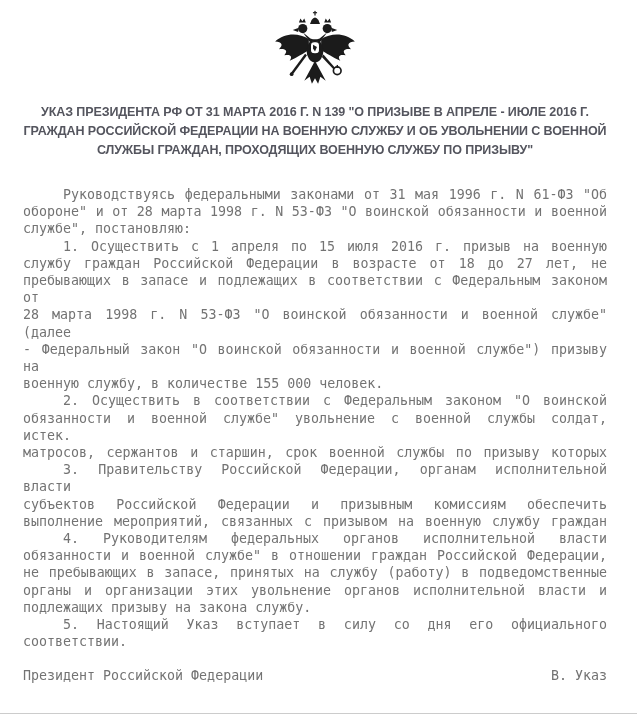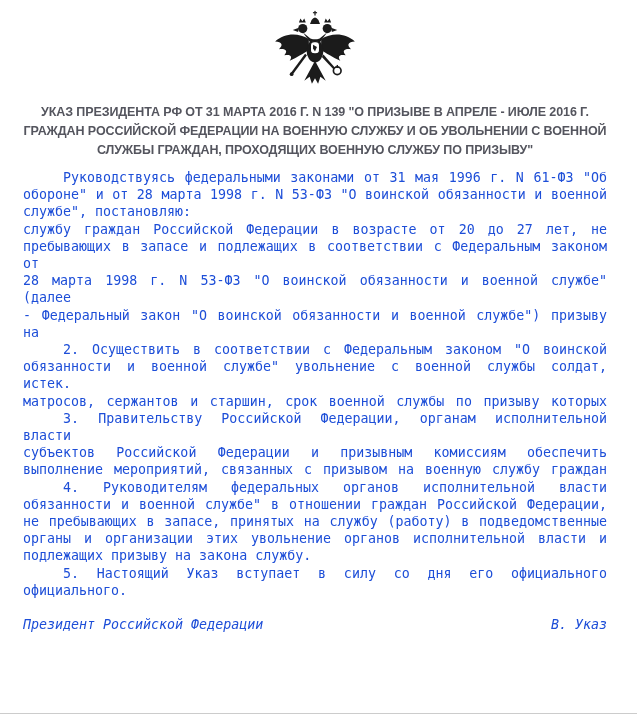--- a/index.html
+++ b/index.html
@@ -21,40 +21,39 @@
     font-size: 12.5px;
     line-height: 19px;
     letter-spacing: -0.1px;
     color: #54555e;
     text-align: center;
     margin: 13px auto 8px auto;
     width: 100%;
   }
 
   .doc-body {
-    margin-top: 9px;
-    color: #1d4ed8;
+    margin-top: 26px;
+    color: #737373;
     font-size: 13.3px;
   }
   .para { margin: 0; }
   .line {
     line-height: 17.2px;
     text-align: justify;
     text-align-last: justify;
     white-space: normal;
   }
   .line.plain { text-align-last: left; }
   .line.indent { text-indent: 40px; }
 
   .sig {
     display: flex;
     justify-content: space-between;
     margin-top: 17px;
     line-height: 17.2px;
-    font-style: italic;
   }
 
   .divider {
     position: absolute;
     left: 0; right: 0; bottom: 2px;
     height: 1px;
     background: #cccccc;
   }
 </style>
 </head>
@@ -105,24 +104,26 @@
 
   <div class="doc-body">
 
     <div id="paragraphs">
         <div class="para">
           <div class="line indent">Руководствуясь федеральными законами от 31 мая 1996 г. N 61-ФЗ "Об</div>
           <div class="line">обороне" и от 28 марта 1998 г. N 53-ФЗ "О воинской обязанности и военной</div>
           <div class="line plain">службе", постановляю:</div>
         </div>
         <div class="para">
-          <div class="line">службу граждан Российской Федерации в возрасте от 20 до 27 лет, не</div>
+          <div class="line indent">1. Осуществить с 1 апреля по 15 июля 2016 г. призыв на военную</div>
+          <div class="line">службу граждан Российской Федерации в возрасте от 18 до 27 лет, не</div>
           <div class="line">пребывающих в запасе и подлежащих в соответствии с Федеральным законом от</div>
           <div class="line">28 марта 1998 г. N 53-ФЗ "О воинской обязанности и военной службе" (далее</div>
           <div class="line">- Федеральный закон "О воинской обязанности и военной службе") призыву на</div>
+          <div class="line plain">военную службу, в количестве 155 000 человек.</div>
         </div>
         <div class="para">
           <div class="line indent">2. Осуществить в соответствии с Федеральным законом "О воинской</div>
           <div class="line">обязанности и военной службе" увольнение с военной службы солдат,</div>
           <div class="line plain">истек.</div>
           <div class="line">матросов, сержантов и старшин, срок военной службы по призыву которых</div>
         </div>
         <div class="para">
           <div class="line indent">3. Правительству Российской Федерации, органам исполнительной власти</div>
           <div class="line">субъектов Российской Федерации и призывным комиссиям обеспечить</div>
@@ -130,21 +131,21 @@
         </div>
         <div class="para">
           <div class="line indent">4. Руководителям федеральных органов исполнительной власти</div>
           <div class="line">обязанности и военной службе" в отношении граждан Российской Федерации,</div>
           <div class="line">не пребывающих в запасе, принятых на службу (работу) в подведомственные</div>
           <div class="line">органы и организации этих увольнение органов исполнительной власти и</div>
           <div class="line plain">подлежащих призыву на закона службу.</div>
         </div>
         <div class="para">
           <div class="line indent">5. Настоящий Указ вступает в силу со дня его официального</div>
-          <div class="line plain">официального.</div>
+          <div class="line plain">соответствии.</div>
         </div>
       </div>
 
     <div class="sig">
       <span>Президент Российской Федерации</span>
       <span>В. Указ</span>
     </div>
 
   </div>
 </div>

